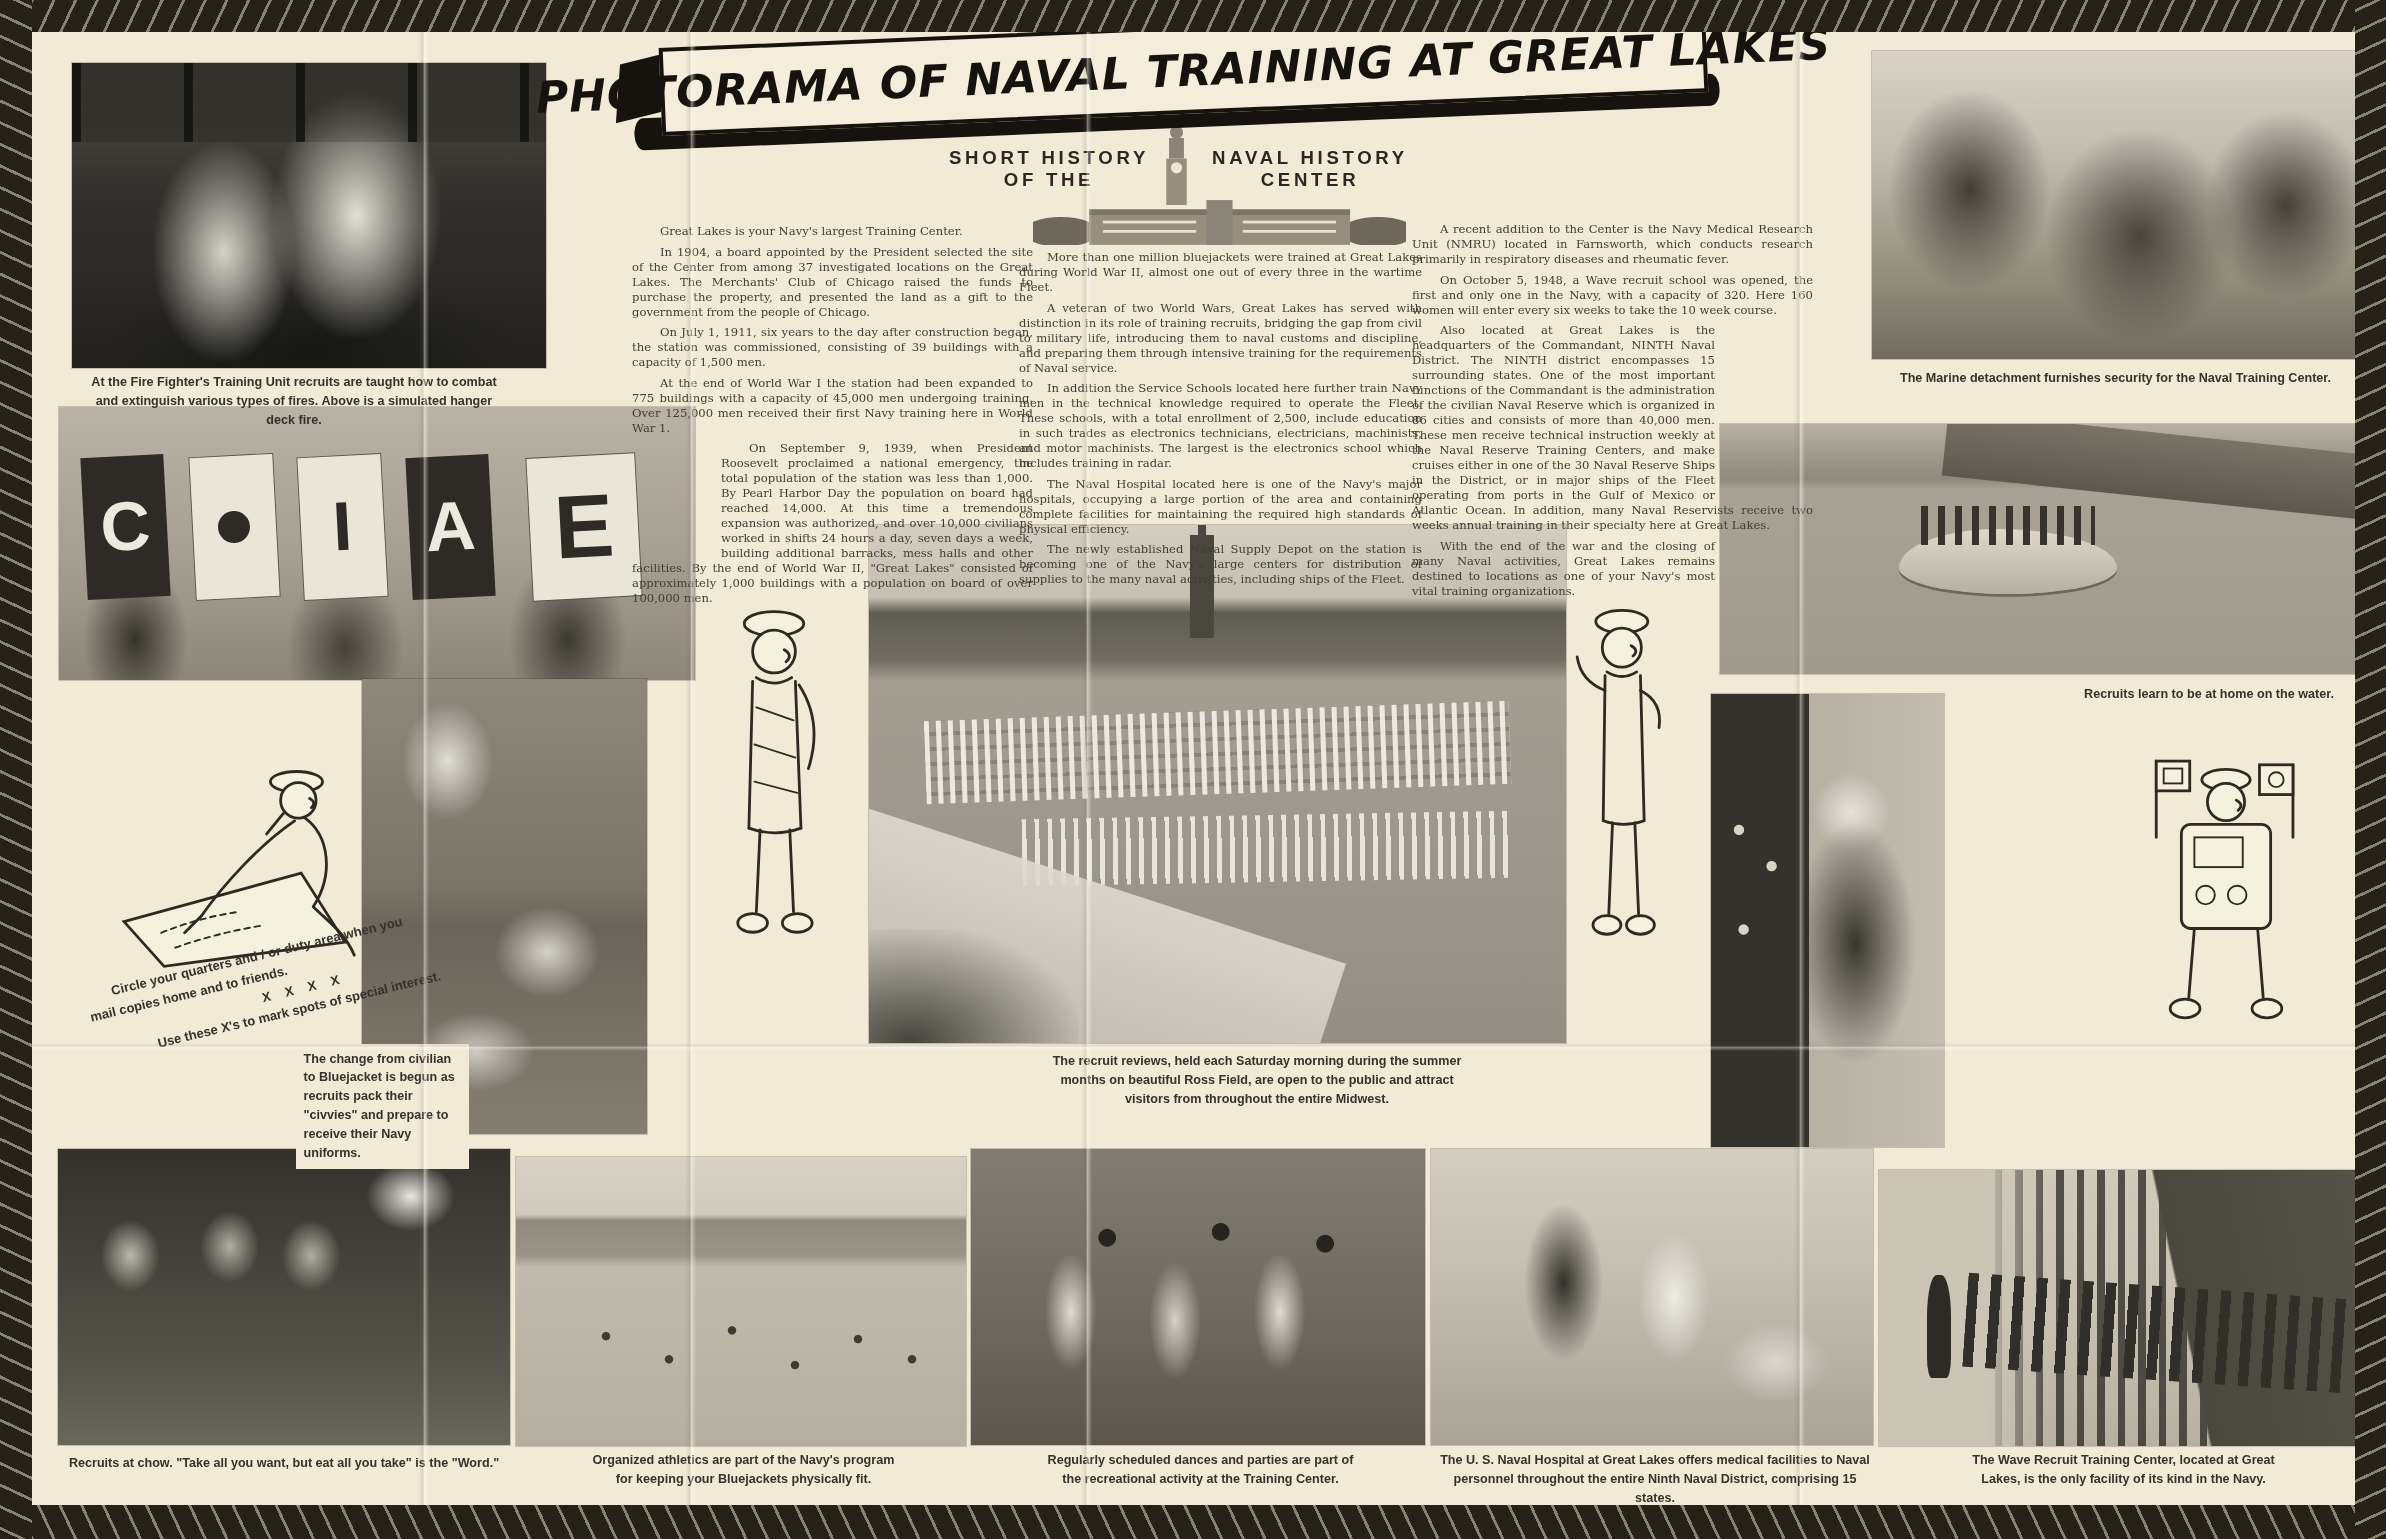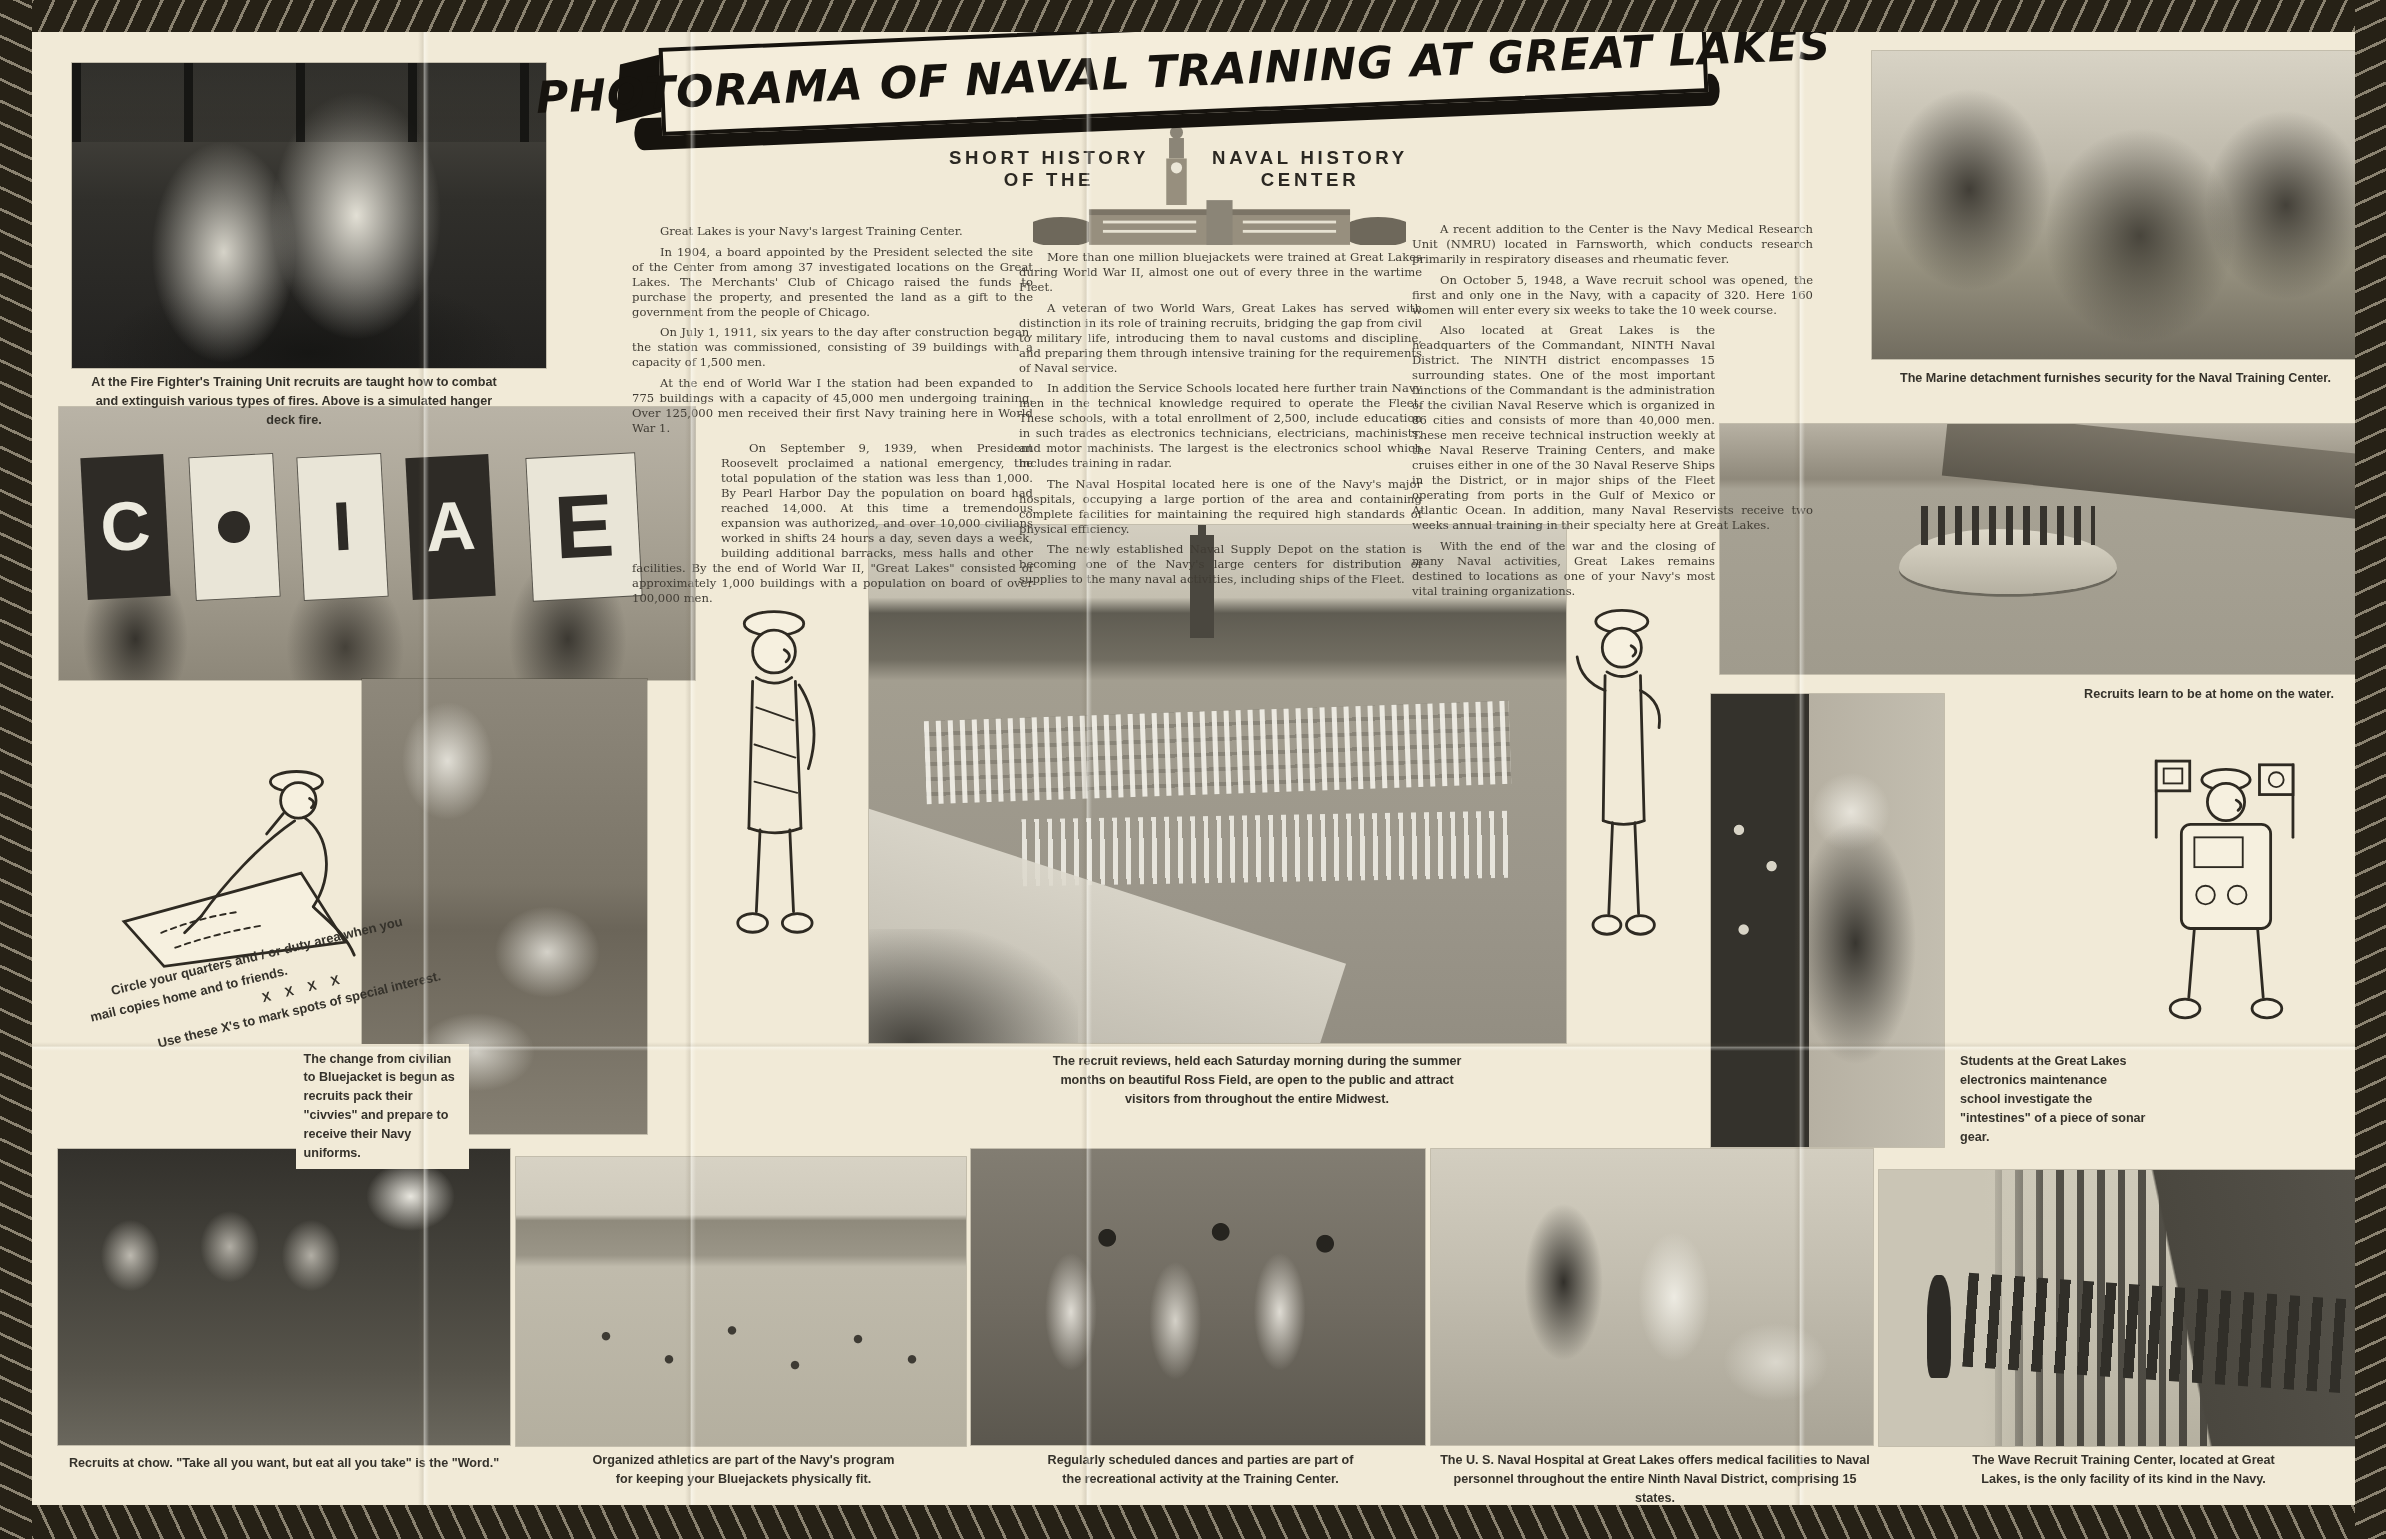--- a/index.html
+++ b/index.html
@@ -296,21 +296,20 @@
   <div class="photo ph-marines" style="left:1872px;top:51px;width:487px;height:308px;"></div>
   <div class="cap" style="left:1892px;top:369px;width:447px;">The Marine detachment furnishes security for the Naval Training Center.</div>
 
   <div class="photo ph-boat" style="left:1720px;top:424px;width:640px;height:250px;">
     <div class="wall"></div>
     <div class="craft"></div>
   </div>
   <div class="cap" style="left:2060px;top:685px;width:298px;">Recruits learn to be at home on the water.</div>
 
   <div class="photo ph-elec" style="left:1711px;top:694px;width:233px;height:453px;"></div>
-  <div class="cap left" style="left:1960px;top:1052px;width:186px;">Students at the Great Lakes electronics maintenance school investigate the "intestines" of a piece of sonar gear.</div>
 
   <div class="illus" style="left:2133px;top:744px;">
     <svg width="186" height="289" viewBox="0 0 200 310" fill="none" stroke="#2e2a22" stroke-width="3" stroke-linecap="round">
       <line x1="25" y1="100" x2="25" y2="18"></line>
       <rect x="25" y="18" width="36" height="32" fill="#f6f0df"></rect>
       <rect x="33" y="26" width="20" height="16" fill="none" stroke-width="2"></rect>
       <line x1="172" y1="100" x2="172" y2="22"></line>
       <rect x="136" y="22" width="36" height="32" fill="#f6f0df"></rect>
       <circle cx="154" cy="38" r="8" stroke-width="2"></circle>
       <ellipse cx="100" cy="38" rx="26" ry="11" fill="#f6f0df"></ellipse>

